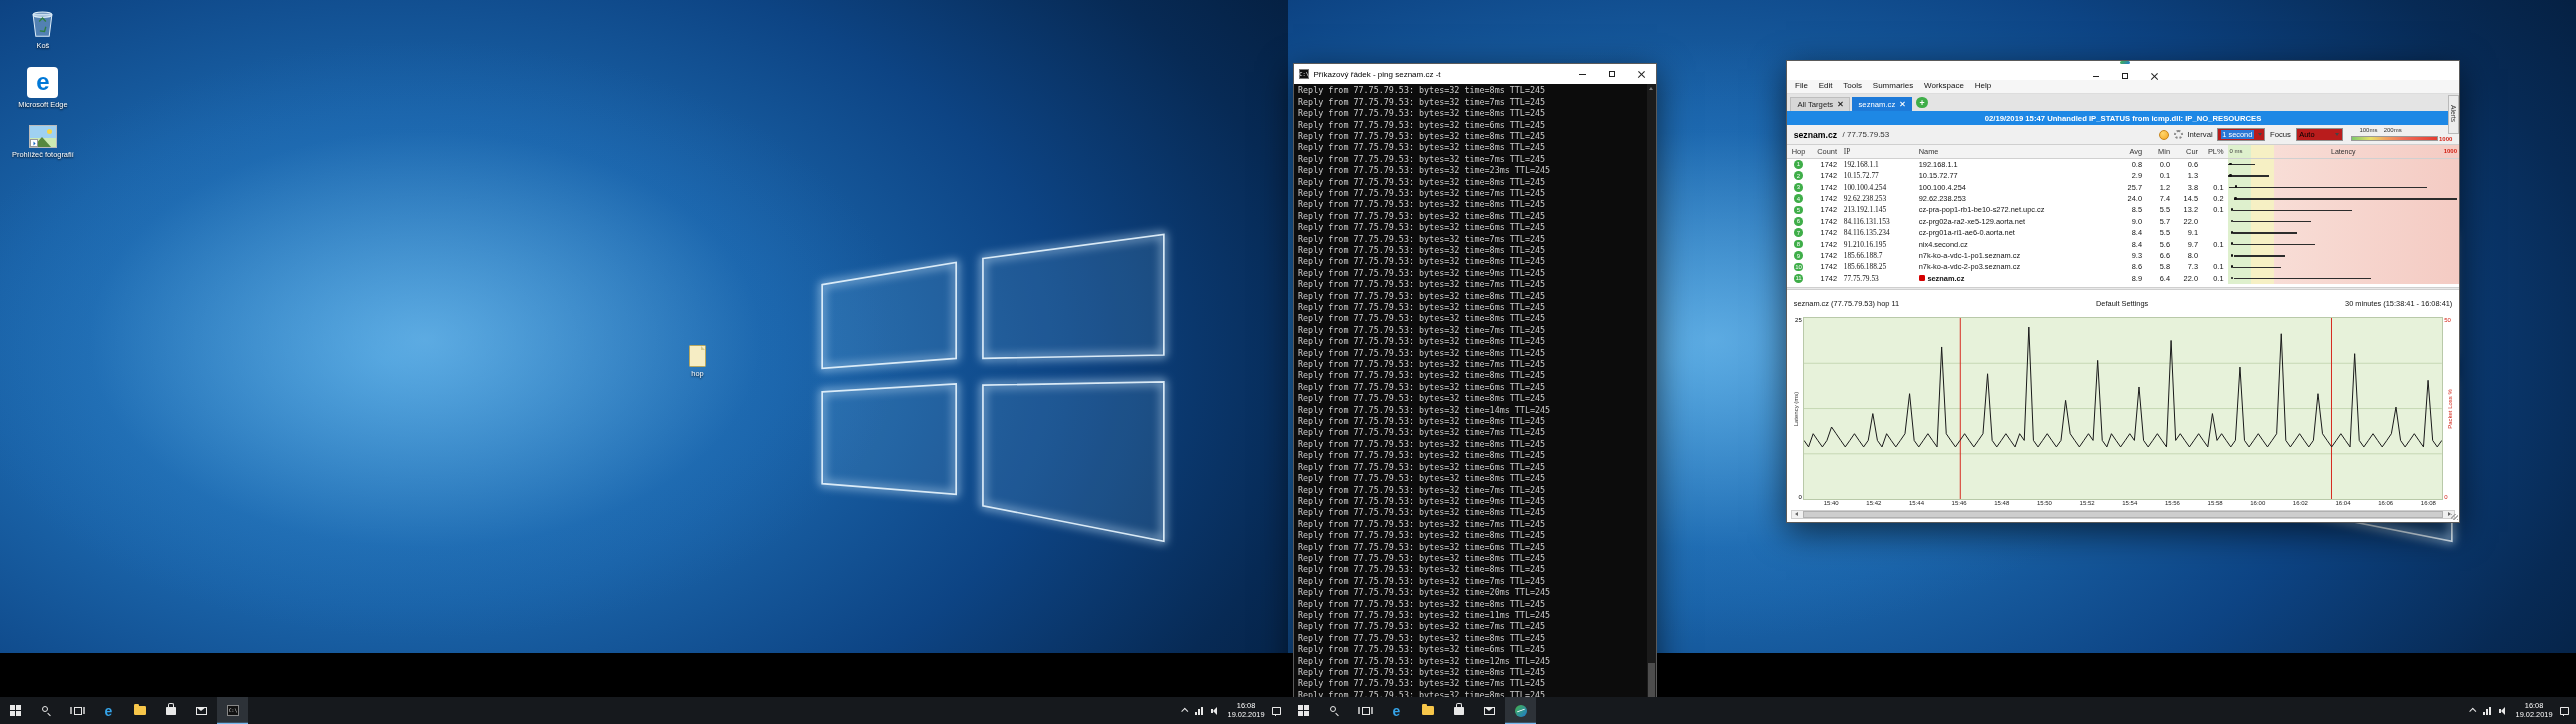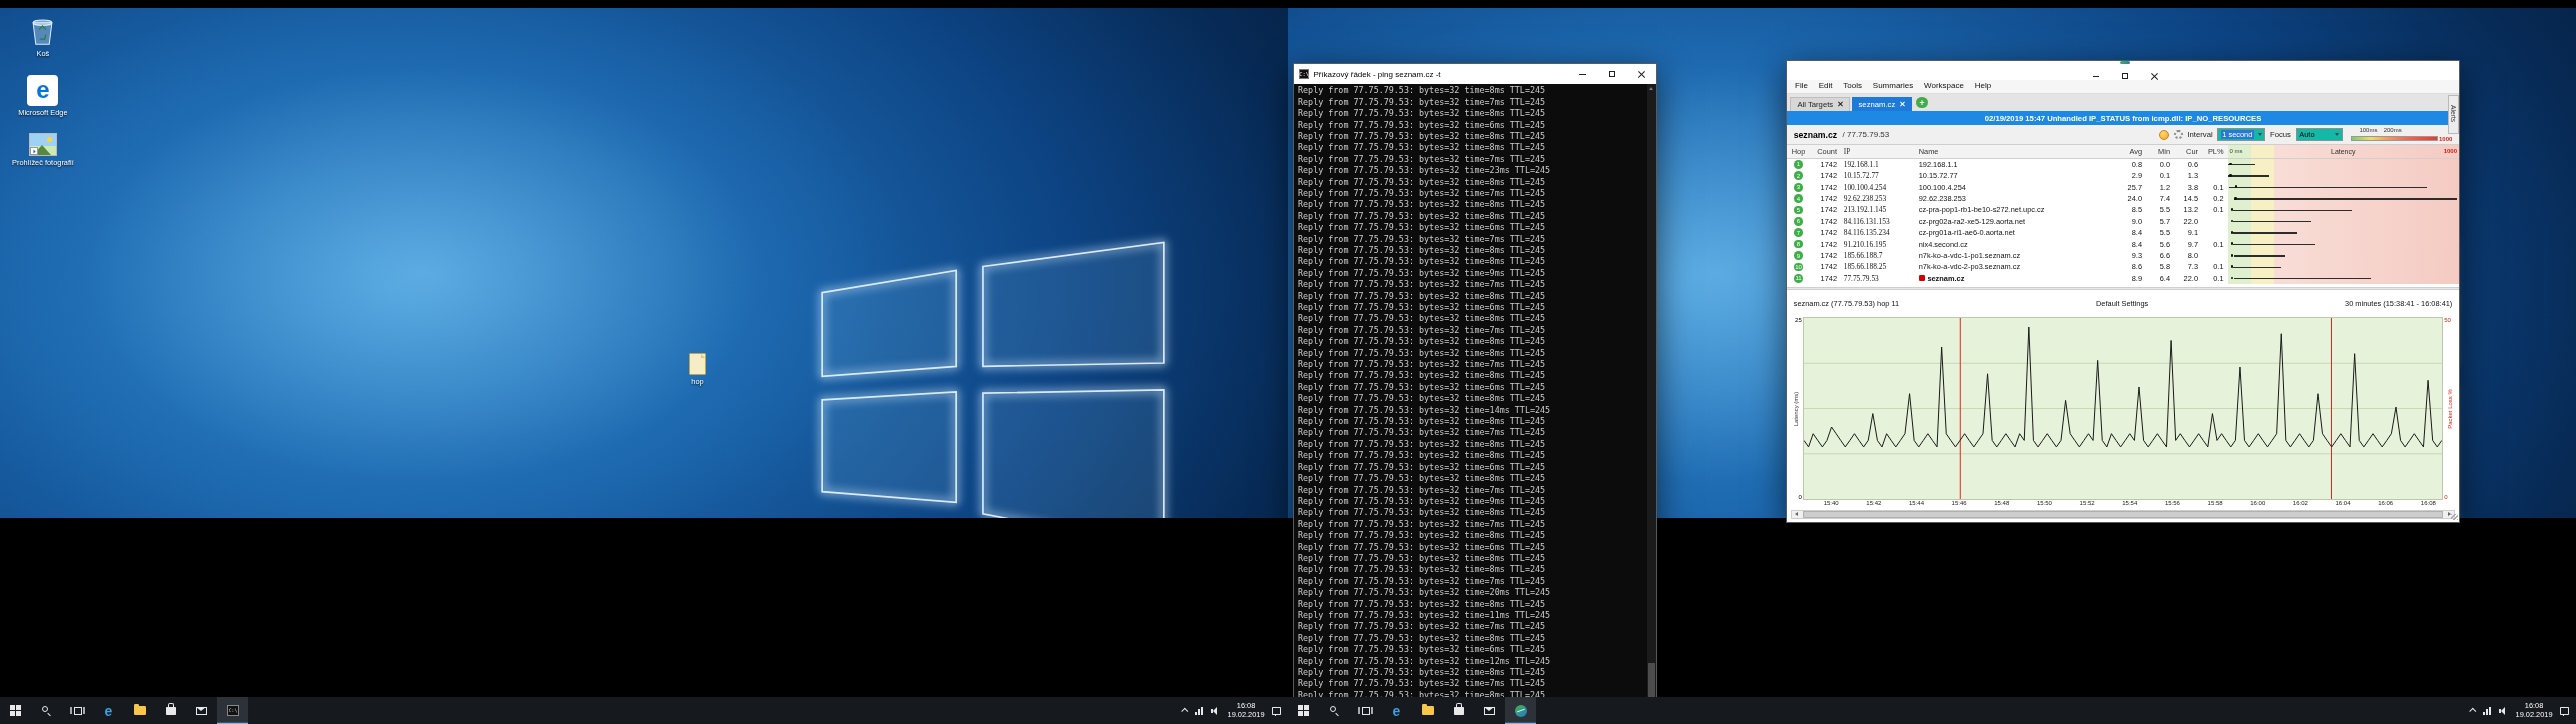--- a/index.html
+++ b/index.html
@@ -1,20 +1,20 @@
 <!DOCTYPE html>
 <html style="font-size:10.7px"><head>
 <meta charset="utf-8">
 <style>
   * { box-sizing: border-box; margin: 0; padding: 0; }
   html,body { width:2576px; height:725px; overflow:hidden; background:#000;
               font-family:"Liberation Sans", sans-serif; }
 
   
-  .monitor { position:absolute; top:8px; width:1288px; height:510px; overflow:hidden; }
+  .monitor { position:absolute; top:0; width:1288px; height:653px; overflow:hidden; }
   #mon-left { left:0; } #mon-right { left:1288px; }
   .wallpaper { position:absolute; inset:0;
     background:
       radial-gradient(671px 416px at 33% 52%, rgba(140,210,255,.50), rgba(40,120,200,.18) 50%, rgba(0,0,0,0) 72%),
       radial-gradient(1140px 704px at 30% 55%, #2f88c9 0%, #1a63a8 35%, #0d4484 60%, #072a55 82%, #041c3a 100%);
   }
   .win-logo { position:absolute; left:792px; top:221px; width:402px; height:335px; }
 
   
   .desk-icons { position:absolute; left:9.4px; top:8px; width:67px; display:flex; flex-direction:column; gap:16px; }
@@ -82,21 +82,21 @@
   .alerts-tab { position:absolute; right:0; top:34px; width:11.4px; height:39px; background:#ececec; border:0.7px solid #b9b9b9;
                 writing-mode:vertical-rl; font-size:6.7px; color:#333; display:flex; align-items:center; justify-content:center; z-index:5; }
 
   .pp-controls { height:19px; display:flex; align-items:center; padding:0 6.7px; gap:5.4px; font-size:8px; }
   .target-host { font-weight:bold; font-size:8.7px; color:#000; }
   .target-ip { font-size:8px; color:#333; }
   .ctrl-right { margin-left:auto; display:flex; align-items:center; gap:4.7px; }
   .smiley { width:10px; height:10px; border-radius:50%; background:radial-gradient(circle at 35% 30%, #ffd76e, #f5a623); border:0.7px solid #c8851a; }
   .gear { width:8.7px; height:8.7px; border-radius:50%; border:2px dotted #8a8a8a; }
   .ctrl-label { font-size:7.7px; color:#222; }
-  .dropdown { height:12.7px; min-width:47px; background:#14b8a6; border:0.7px solid #8f8f8f; display:flex; align-items:center;
+  .dropdown { height:12.7px; min-width:47px; background:#b91c1c; border:0.7px solid #8f8f8f; display:flex; align-items:center;
               justify-content:space-between; padding:0 2.7px; font-size:7.4px; gap:4px; }
   .dd-arrow { width:0; height:0; border-left:2.7px solid transparent; border-right:2.7px solid transparent; border-top:3.4px solid #444; }
   .sel-text { background:#2a78d6; color:#fff; padding:0 1.3px; }
   .scale-legend { position:relative; width:101px; height:14.8px; margin-left:4px; }
   .scale-labels { position:absolute; top:0; left:0; right:0; font-size:6px; color:#333; }
   .scale-labels .l100 { position:absolute; left:8%; } .scale-labels .l200 { position:absolute; left:32%; }
   .scale-bar { position:absolute; bottom:1.3px; left:0; right:14.8px; height:5.4px;
                background:linear-gradient(to right,#7ec96b,#e8e06a 22%,#f2a15f 40%,#ef6d5a 62%,#e43c30 100%); border:0.7px solid #999; }
   .scale-max { position:absolute; right:0; bottom:0; font-size:6px; color:#d21f12; font-weight:bold; }
 

